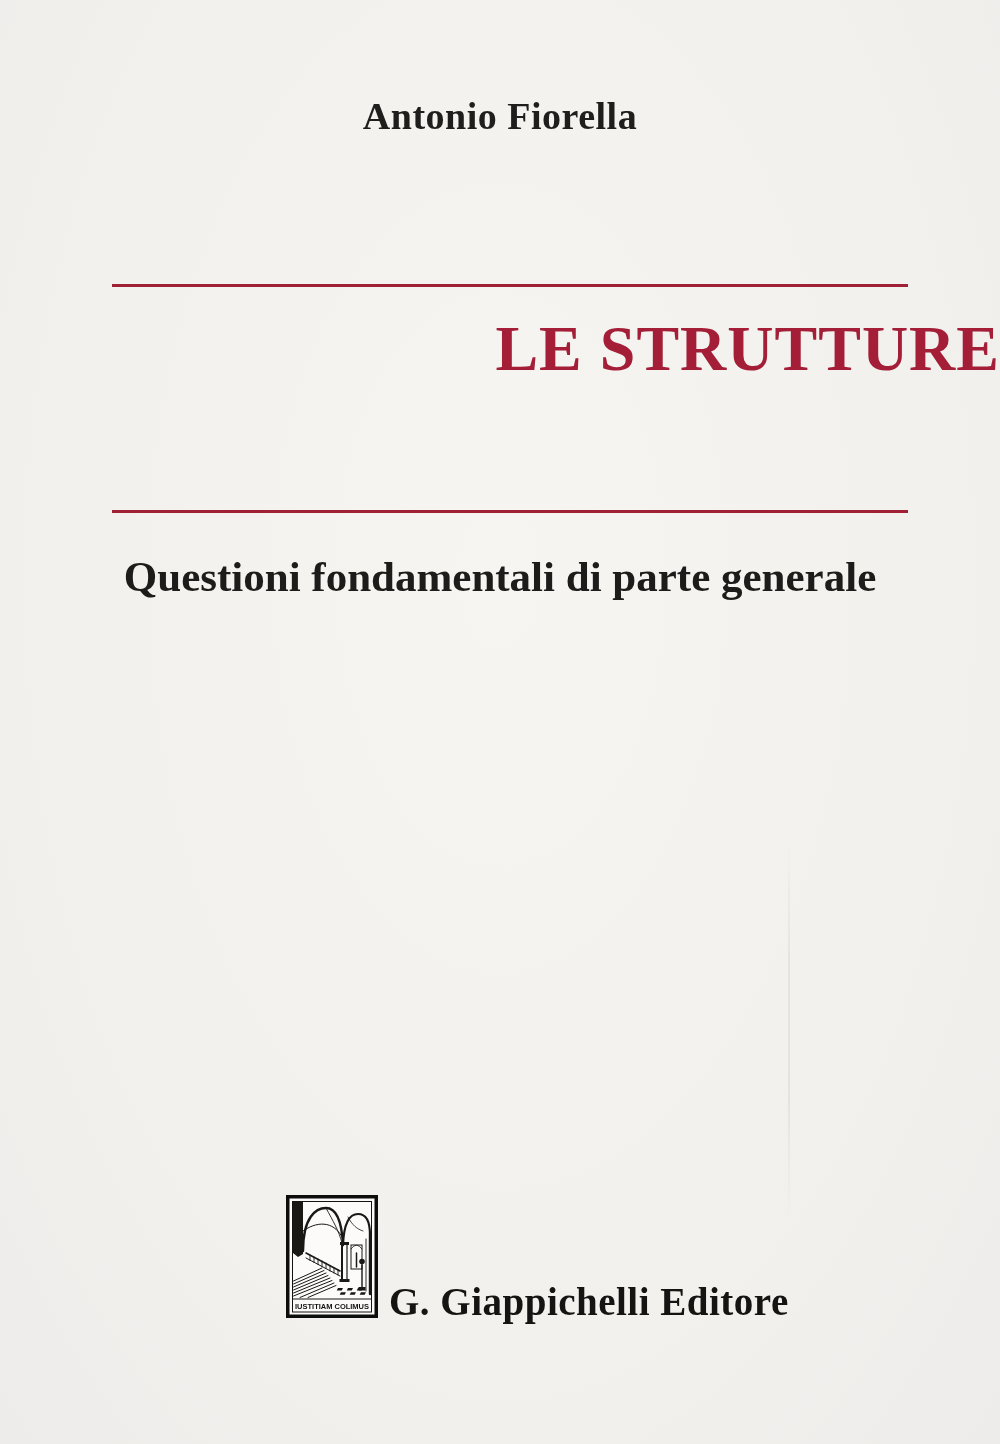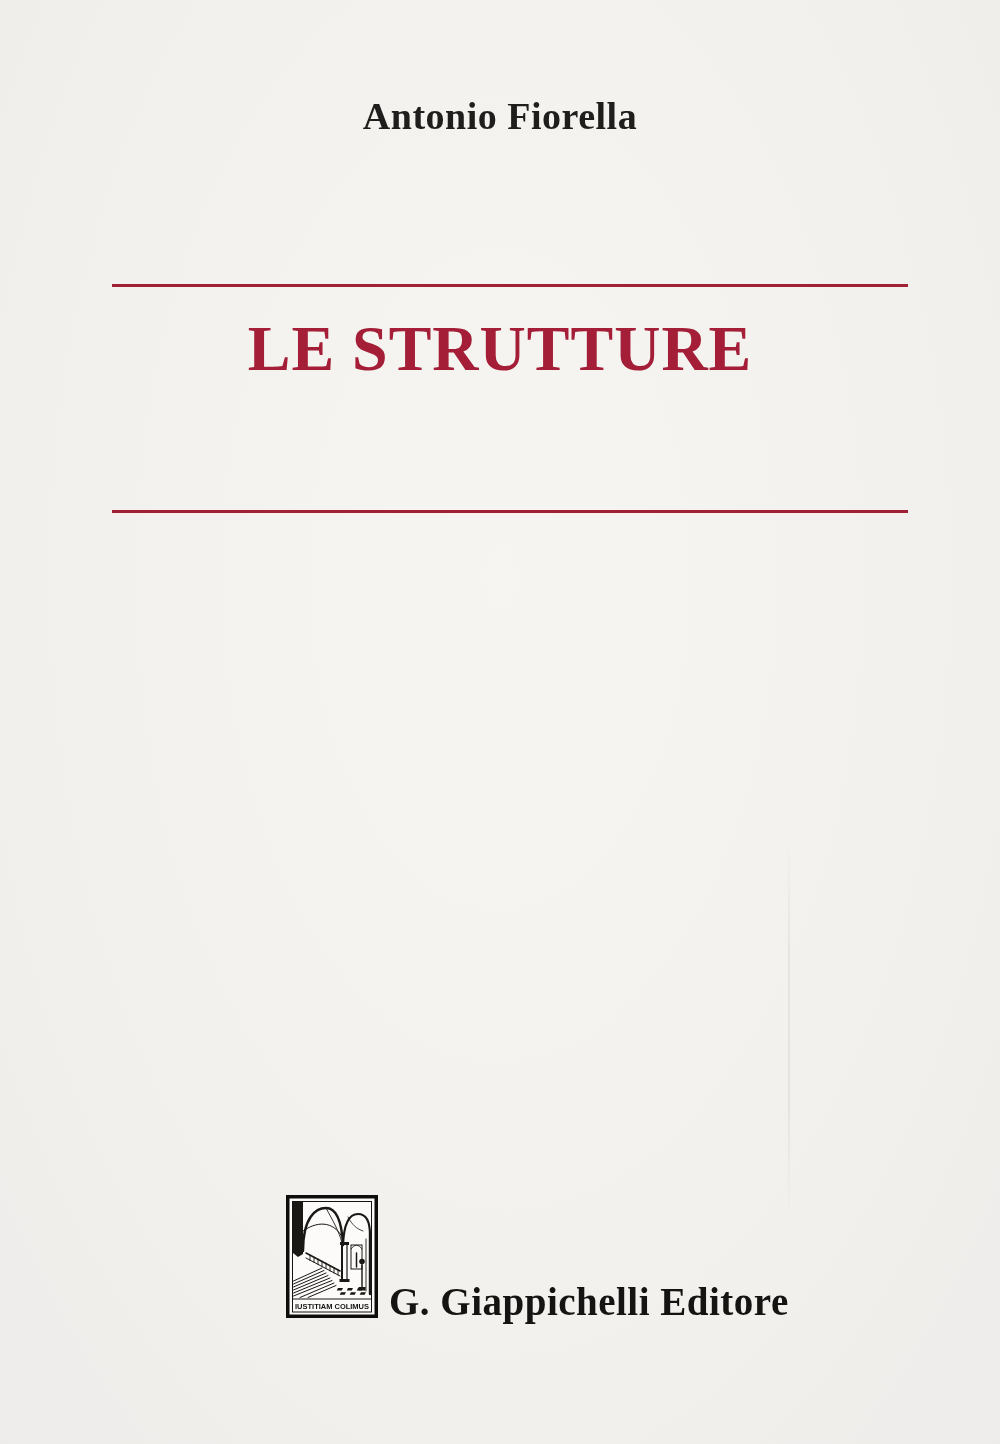--- a/index.html
+++ b/index.html
@@ -30,21 +30,21 @@
     width: 796px;
     height: 3px;
     background: #a02036;
   }
   .rule-top { top: 284px; }
   .rule-bottom { top: 510px; }
   .title {
     position: absolute;
     top: 306px; left: 0;
     width: 100%;
-    text-align: center;
+    text-align: right;
     color: #a41e37;
     font-weight: bold;
     font-size: 64px;
     line-height: 86px;
     letter-spacing: 1px;
   }
   .subtitle {
     position: absolute;
     top: 549px; left: 0;
     width: 100%;
@@ -91,20 +91,21 @@
   <div class="author">Antonio Fiorella</div>
 
   <div class="rule rule-top"></div>
 
   <div class="title">
     <div>LE STRUTTURE</div>
   </div>
 
   <div class="rule rule-bottom"></div>
 
+  <div class="subtitle">Questioni fondamentali di parte generale</div>
 
   <div class="crease"></div>
 
   <div class="publisher-lockup">
 
     <svg class="emblem" viewBox="0 0 92 123" xmlns="http://www.w3.org/2000/svg">
 
       <rect x="1.75" y="1.75" width="88.5" height="119.5" fill="#fcfbf9" stroke="#0d0d0c" stroke-width="3.5"></rect>
       <rect x="6.5" y="6.5" width="79" height="110.5" fill="none" stroke="#14130f" stroke-width="1"></rect>
       <g stroke="#1a1815" fill="none" stroke-linecap="round">

